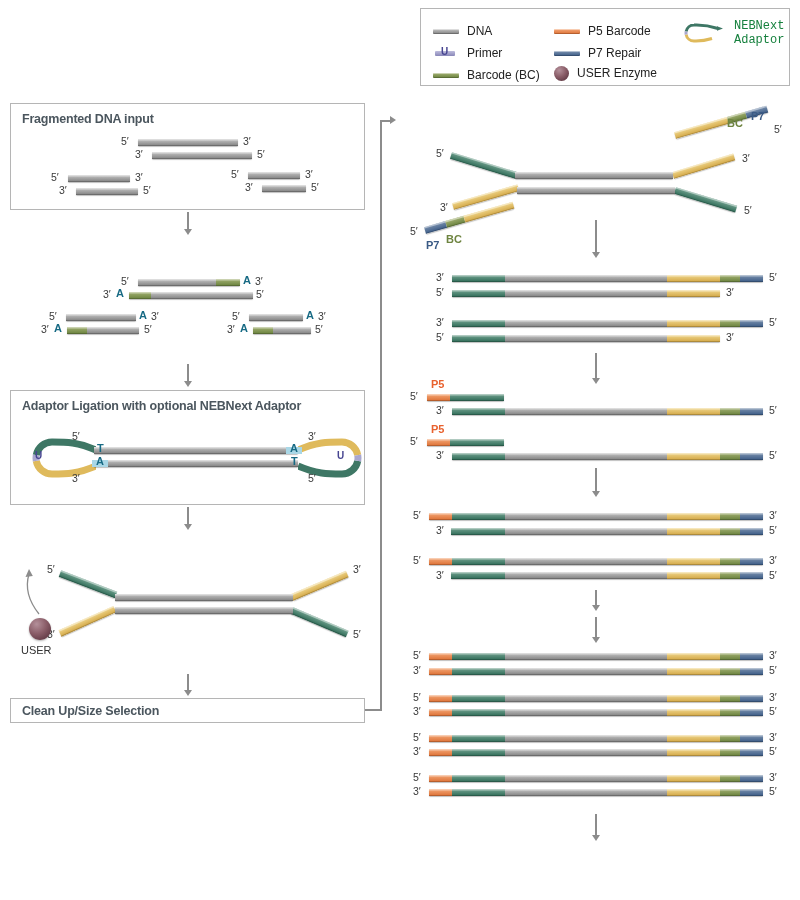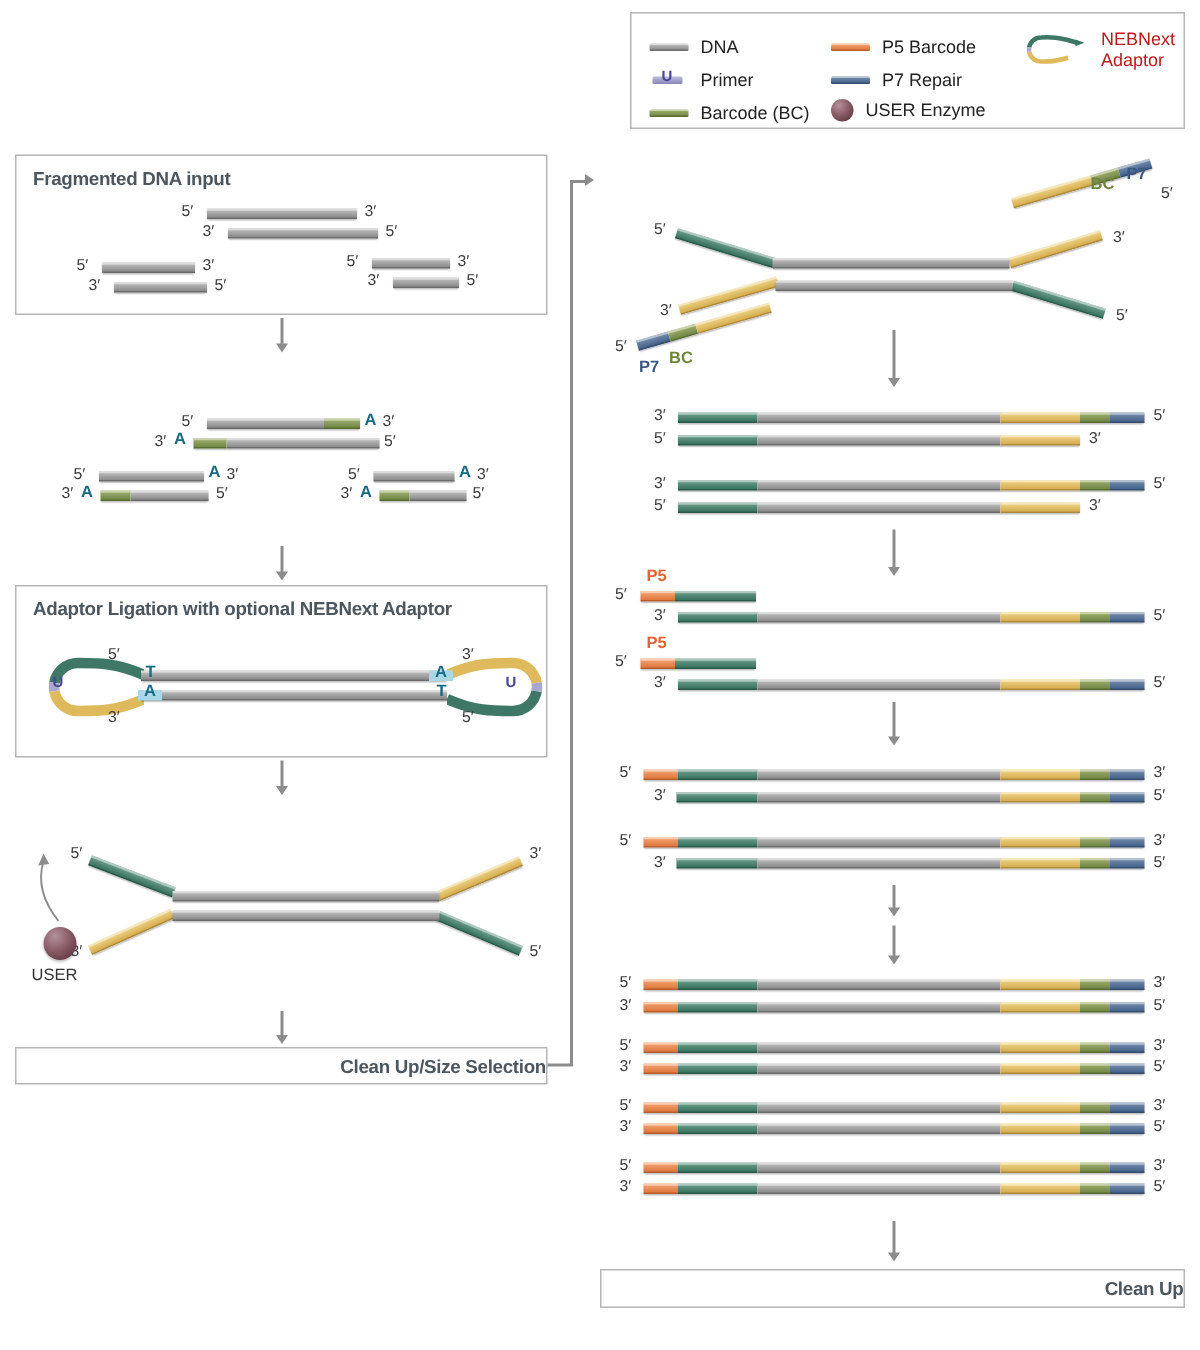--- a/index.html
+++ b/index.html
@@ -9,21 +9,21 @@
   #legend{left:420px;top:8px;width:370px;height:78px;}
   #p-frag{left:10px;top:103px;width:355px;height:107px;}
   #p-endrep{left:10px;top:238px;width:355px;height:124px;}
   #p-adapt{left:10px;top:390px;width:355px;height:115px;}
   #p-uexc{left:10px;top:533px;width:355px;height:139px;}
   #p-cleansize{left:10px;top:698px;width:355px;height:25px;}
   #p-pcr{left:395px;top:103px;width:395px;height:707px;}
   #p-clean{left:400px;top:846px;width:390px;height:26px;}
   .ptitle{font-size:12.5px;font-weight:bold;color:#4b565e;padding:8px 0 0 11px;
           letter-spacing:-0.2px;white-space:nowrap;}
-  .thin .ptitle{padding-top:5px;text-align:right;}
+  .thin .ptitle{padding-top:5px;}
   #diagram{position:absolute;left:0;top:0;width:800px;height:900px;pointer-events:none;}
   .bar{position:absolute;height:7px;display:flex;transform-origin:0 50%;
        border-radius:1.5px;box-shadow:0 1px 1px rgba(0,0,0,0.25);}
   .seg{height:100%;box-shadow:inset 0 1.5px 0 rgba(255,255,255,0.45),
        inset 0 -1px 0 rgba(0,0,0,0.18);}
   .txt{position:absolute;white-space:nowrap;}
   .lab{font-size:10.5px;color:#3a3a3a;}
   .base{font-size:11px;font-weight:bold;color:#176a84;}
   .ubase{font-size:10px;font-weight:bold;color:#474591;}
   .ptxt{font-size:11px;font-weight:600;}
@@ -46,21 +46,21 @@
   .icbar{width:26px;height:5px;border-radius:1px;
          box-shadow:inset 0 1px 0 rgba(255,255,255,0.45), inset 0 -1px 0 rgba(0,0,0,0.18);}
   .icur{position:relative;width:26px;height:14px;}
   .urbar{position:absolute;left:2px;top:5px;width:20px;height:5px;border-radius:1px;
          background:linear-gradient(180deg,#bdbcdc,#8886b8);display:block;}
   .uru{position:absolute;left:8px;top:0px;font-size:10px;font-weight:bold;
        color:#474591;font-style:normal;}
   .sphsm{width:15px;height:15px;border-radius:50%;
        background:radial-gradient(circle at 35% 28%, #b4909a 0%, #8a5d68 45%, #5e3742 85%, #4f2b35 100%);}
   #legend-adaptor{display:block;width:46px;height:30px;}
-  .adlab{font-size:12px;color:#b91c1c;width:64px;line-height:14px;}
+  .adlab{font-size:12px;color:#15803d;width:64px;line-height:14px;font-family:Liberation Mono, monospace;}
   .aditem{align-items:flex-start;height:auto;}
 </style>
 </head>
 <body>
 
 <div id="stage">
 
   <div class="panel" id="legend">
     <div class="litem" style="left:12px;top:13px">
       <span class="icbar" style="background:linear-gradient(180deg,#c6c6c6,#7f7f7f)"></span>
@@ -101,23 +101,20 @@
   </div>
 
   <div class="panel" id="p-frag">
     <div class="ptitle">Fragmented DNA input</div>
   </div>
   <div class="panel" id="p-adapt">
     <div class="ptitle">Adaptor Ligation with optional NEBNext Adaptor</div>
   </div>
   <div class="panel thin" id="p-cleansize">
     <div class="ptitle">Clean Up/Size Selection</div>
-  </div>
-  <div class="panel thin" id="p-clean">
-    <div class="ptitle">Clean Up</div>
   </div>
 
   <div id="diagram">
       <div class="bar" style="left: 138px; top: 139px; width: 100px;">
         <span class="seg" style="width: 100px; background: linear-gradient(rgb(198, 198, 198) 0%, rgb(127, 127, 127) 100%);"></span>
       </div>
       <div class="txt lab" style="left: 121px; top: 135px;">5′</div>
       <div class="txt lab" style="left: 243px; top: 135px;">3′</div>
       <div class="bar" style="left: 152px; top: 152px; width: 100px;">
         <span class="seg" style="width: 100px; background: linear-gradient(rgb(198, 198, 198) 0%, rgb(127, 127, 127) 100%);"></span>

